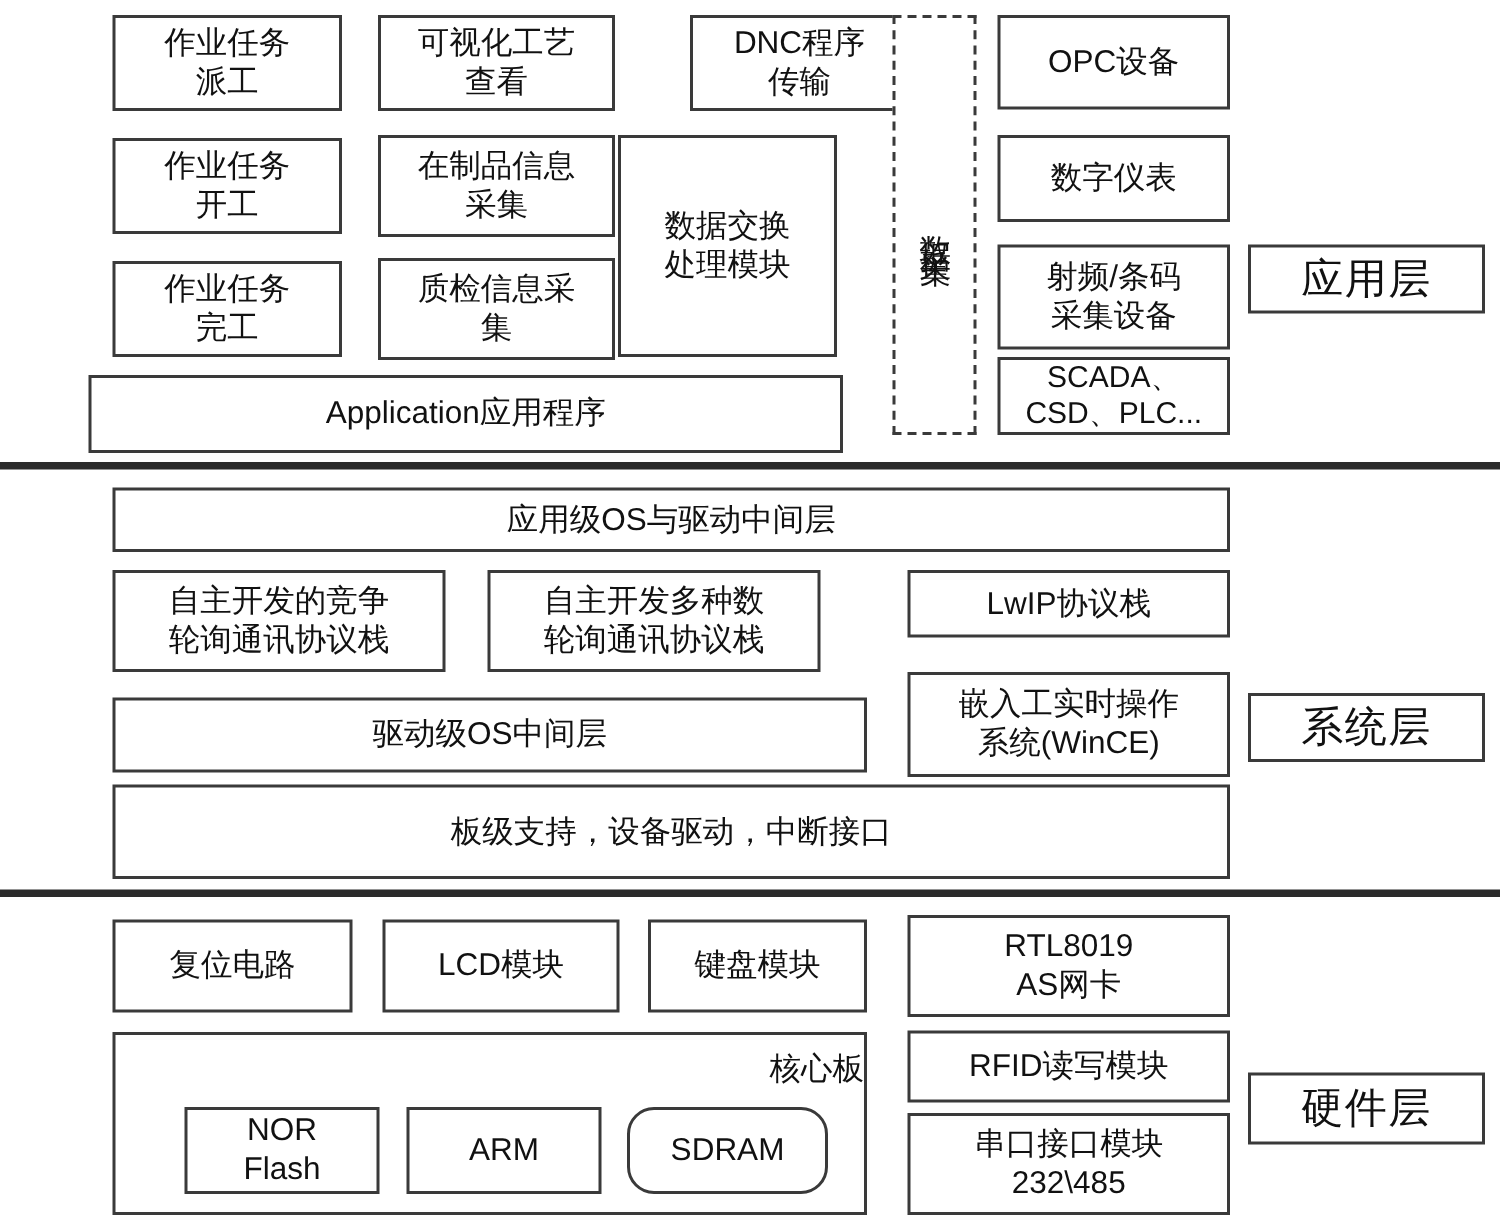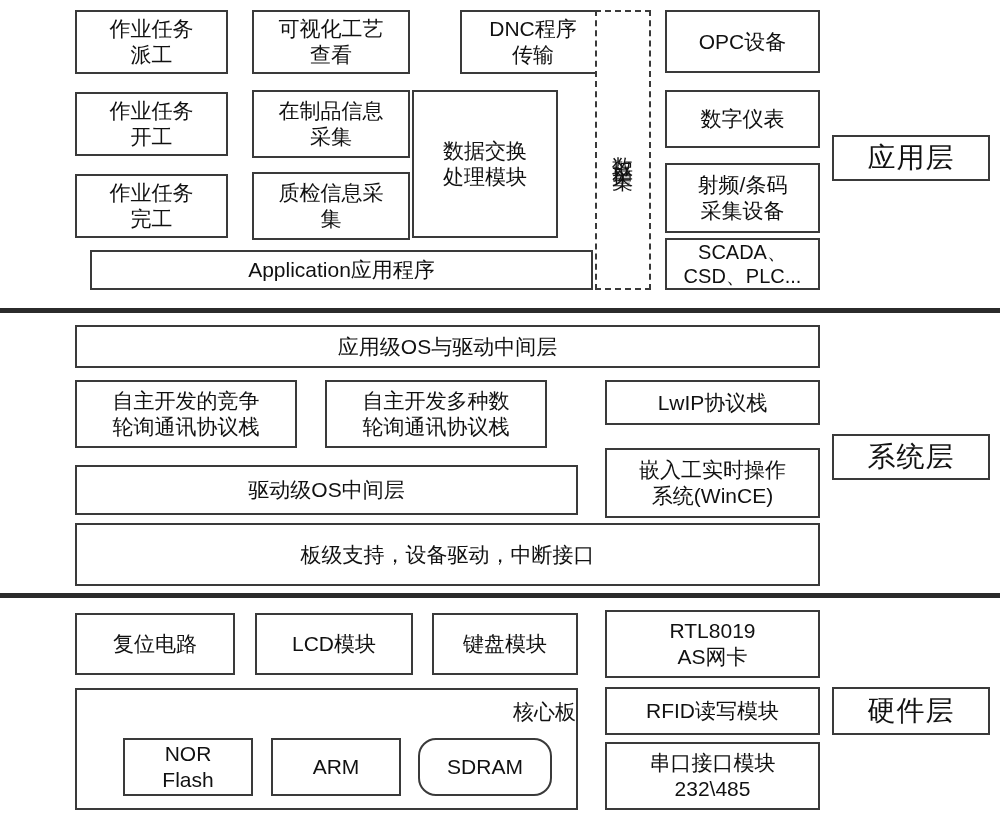--- a/index.html
+++ b/index.html
@@ -51,20 +51,21 @@
   .divider {
     position: absolute;
     background: #2b2b2b;
     height: 5px;
     left: 0;
     width: 1000px;
   }
   .layer-label {
     font-size: 28px;
     letter-spacing: 1px;
+    margin-top: 28px;
   }
   .corebox {
     position: absolute;
     box-sizing: border-box;
     border: 2px solid #3a3a3a;
     background: #ffffff;
   }
   .core-title {
     position: absolute;
     left: 0;
@@ -111,21 +112,21 @@
   <div class="box" style="left:665px; top:10px; width:155px; height:63px;">OPC设备</div>
 
   <div class="box" style="left:665px; top:90px; width:155px; height:58px;">数字仪表</div>
 
   <div class="box" style="left:665px; top:163px; width:155px; height:70px;">射频/条码
 采集设备</div>
 
   <div class="box" style="left:665px; top:238px; width:155px; height:52px; font-size:20px;">SCADA、
 CSD、PLC...</div>
 
-  <div class="box" style="left:90px; top:250px; width:503px; height:40px;">Application应用程序</div>
+  <div class="box" style="left:59px; top:250px; width:503px; height:52px;">Application应用程序</div>
 
   <div class="box layer-label" style="left:832px; top:135px; width:158px; height:46px;">应用层</div>
 
   <div class="divider" style="top:308px;"></div>
 
   <div class="box" style="left:75px; top:325px; width:745px; height:43px;">应用级OS与驱动中间层</div>
 
   <div class="box" style="left:75px; top:380px; width:222px; height:68px;">自主开发的竞争
 轮询通讯协议栈</div>
 

